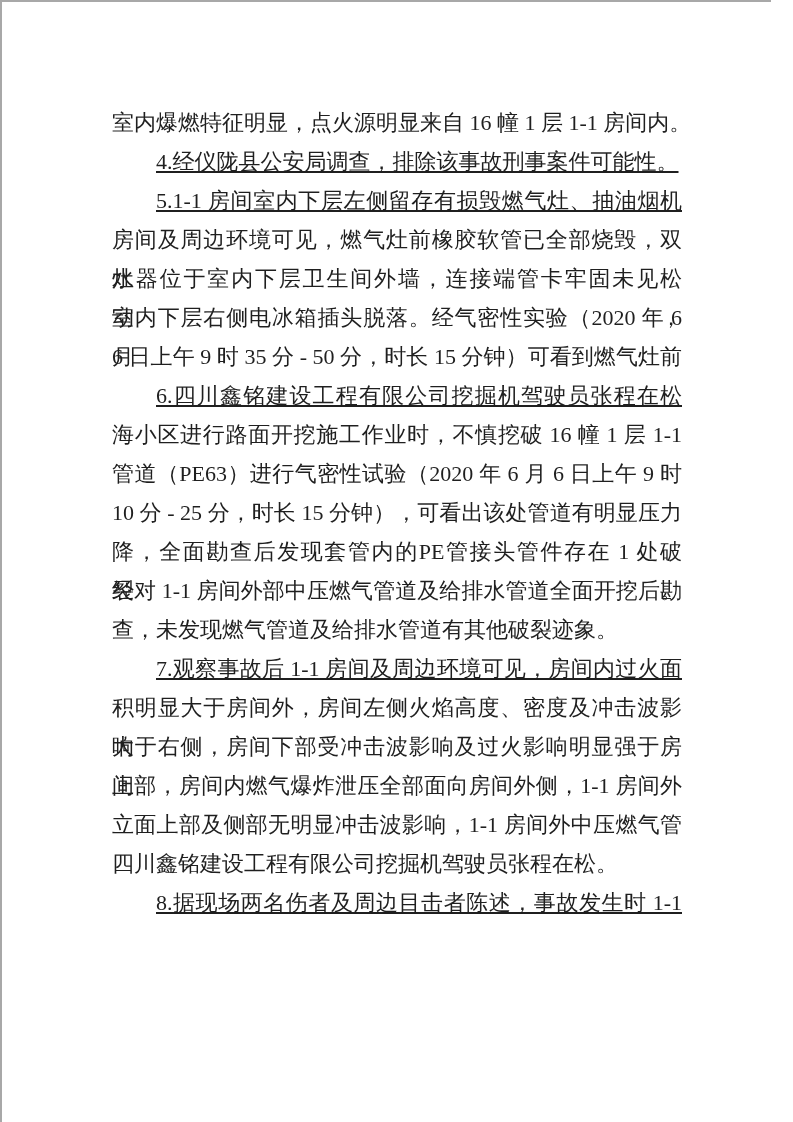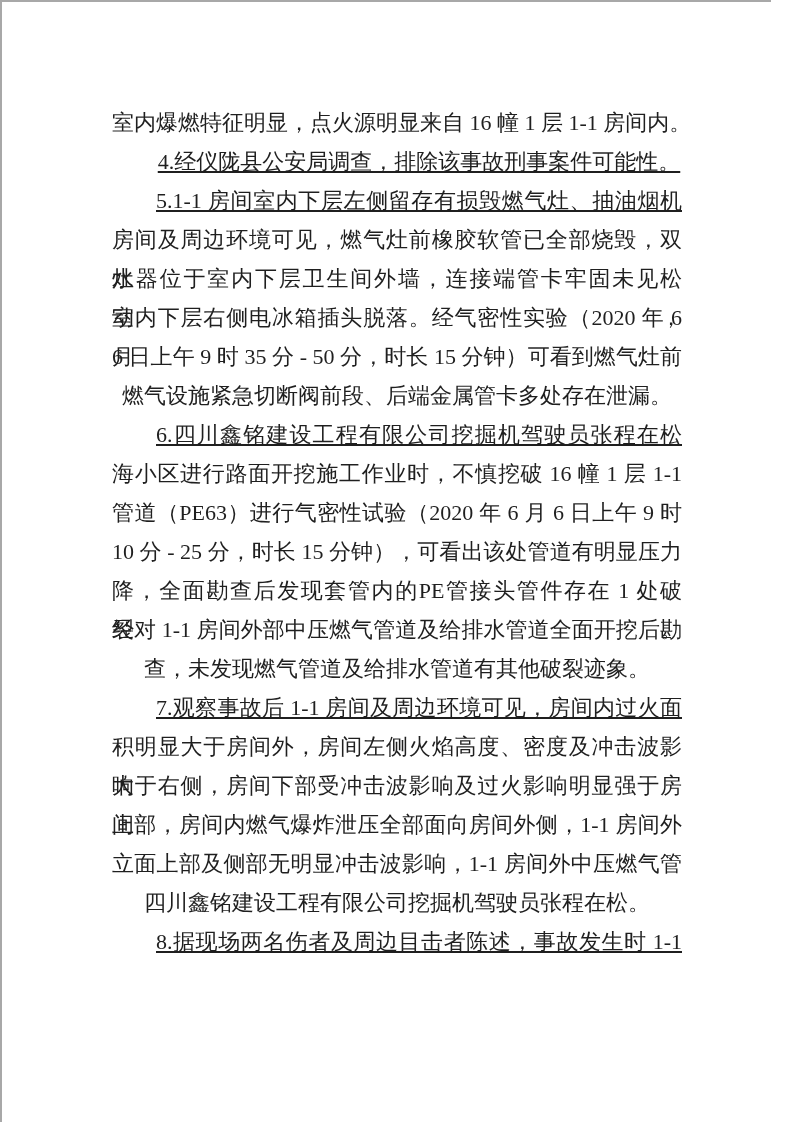--- a/index.html
+++ b/index.html
@@ -36,21 +36,21 @@
     left: 112px;
     top: 103px;
     width: 570px;
     color: #1f1f1f;
   }
   .line {
     font-size: 22px;
     line-height: 39px;
     height: 39px;
     white-space: nowrap;
-    text-align: center;
+    text-align: left;
   }
   .line.justify {
     white-space: normal;
     text-align: justify;
     text-align-last: justify;
   }
   .line.indent {
     padding-left: 44px;
     text-decoration: underline;
   }
@@ -62,21 +62,20 @@
   <div class="edge-top"></div>
   <div class="edge-left"></div>
   <div class="text-block" id="text-block">
       <div class="line">室内爆燃特征明显，点火源明显来自 16 幢 1 层 1-1 房间内。</div>
       <div class="line indent">4.经仪陇县公安局调查，排除该事故刑事案件可能性。</div>
       <div class="line indent justify">5.1-1 房间室内下层左侧留存有损毁燃气灶、抽油烟机</div>
       <div class="line justify">房间及周边环境可见，燃气灶前橡胶软管已全部烧毁，双灶</div>
       <div class="line justify">水器位于室内下层卫生间外墙，连接端管卡牢固未见松动，</div>
       <div class="line justify">室内下层右侧电冰箱插头脱落。经气密性实验（2020 年 6 月</div>
       <div class="line justify">6 日上午 9 时 35 分 - 50 分，时长 15 分钟）可看到燃气灶前</div>
-      <div class="line">燃气设施紧急切断阀前段、后端金属管卡多处存在泄漏。</div>
       <div class="line indent justify">6.四川鑫铭建设工程有限公司挖掘机驾驶员张程在松</div>
       <div class="line justify">海小区进行路面开挖施工作业时，不慎挖破 16 幢 1 层 1-1</div>
       <div class="line justify">管道（PE63）进行气密性试验（2020 年 6 月 6 日上午 9 时</div>
       <div class="line justify">10 分 - 25 分，时长 15 分钟），可看出该处管道有明显压力</div>
       <div class="line justify">降，全面勘查后发现套管内的PE管接头管件存在 1 处破裂。</div>
       <div class="line justify">经对 1-1 房间外部中压燃气管道及给排水管道全面开挖后勘</div>
       <div class="line">查，未发现燃气管道及给排水管道有其他破裂迹象。</div>
       <div class="line indent justify">7.观察事故后 1-1 房间及周边环境可见，房间内过火面</div>
       <div class="line justify">积明显大于房间外，房间左侧火焰高度、密度及冲击波影响</div>
       <div class="line justify">大于右侧，房间下部受冲击波影响及过火影响明显强于房间</div>

